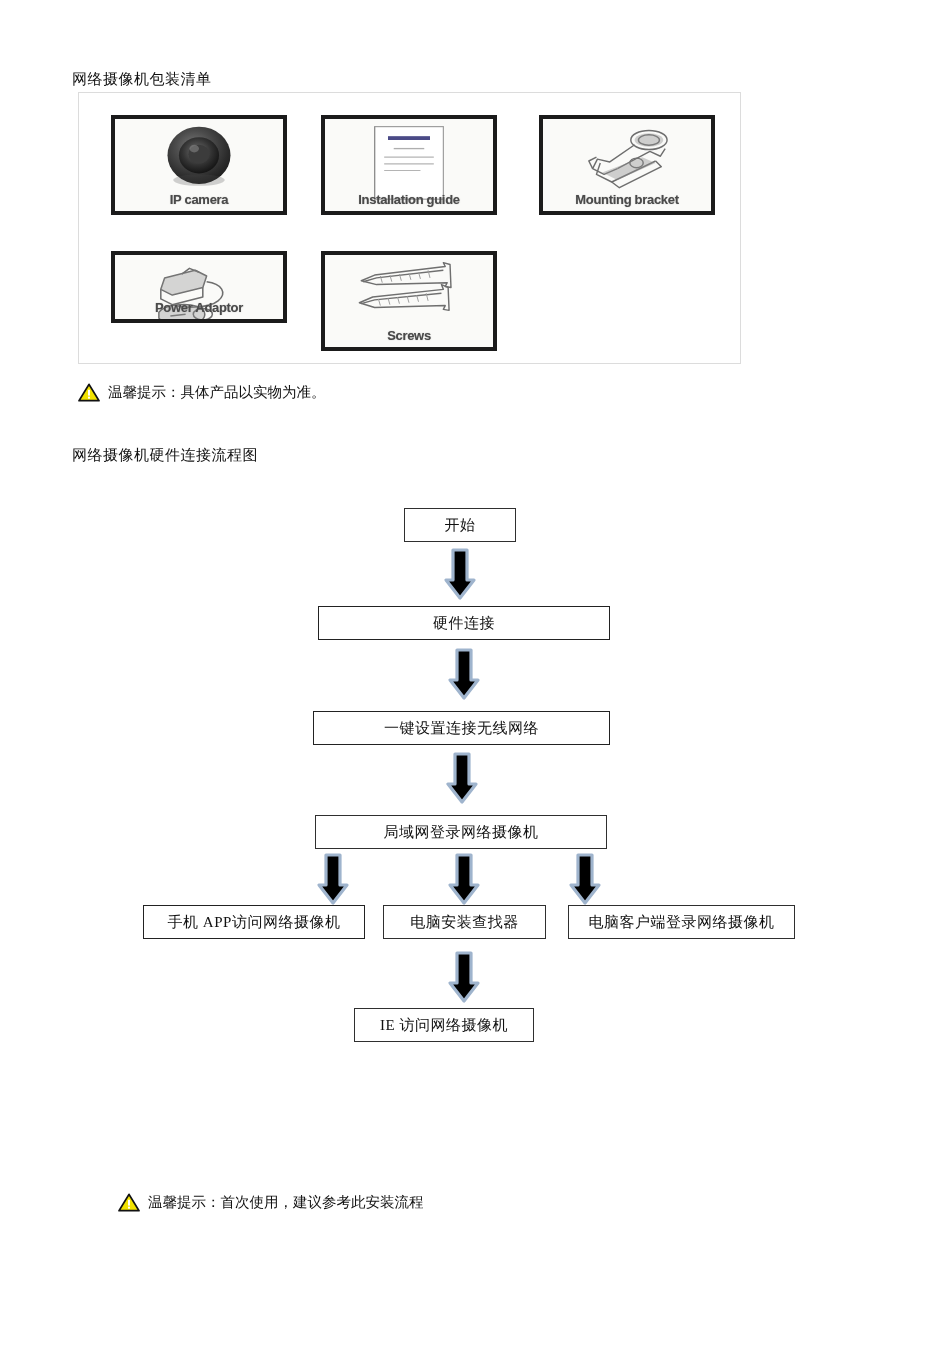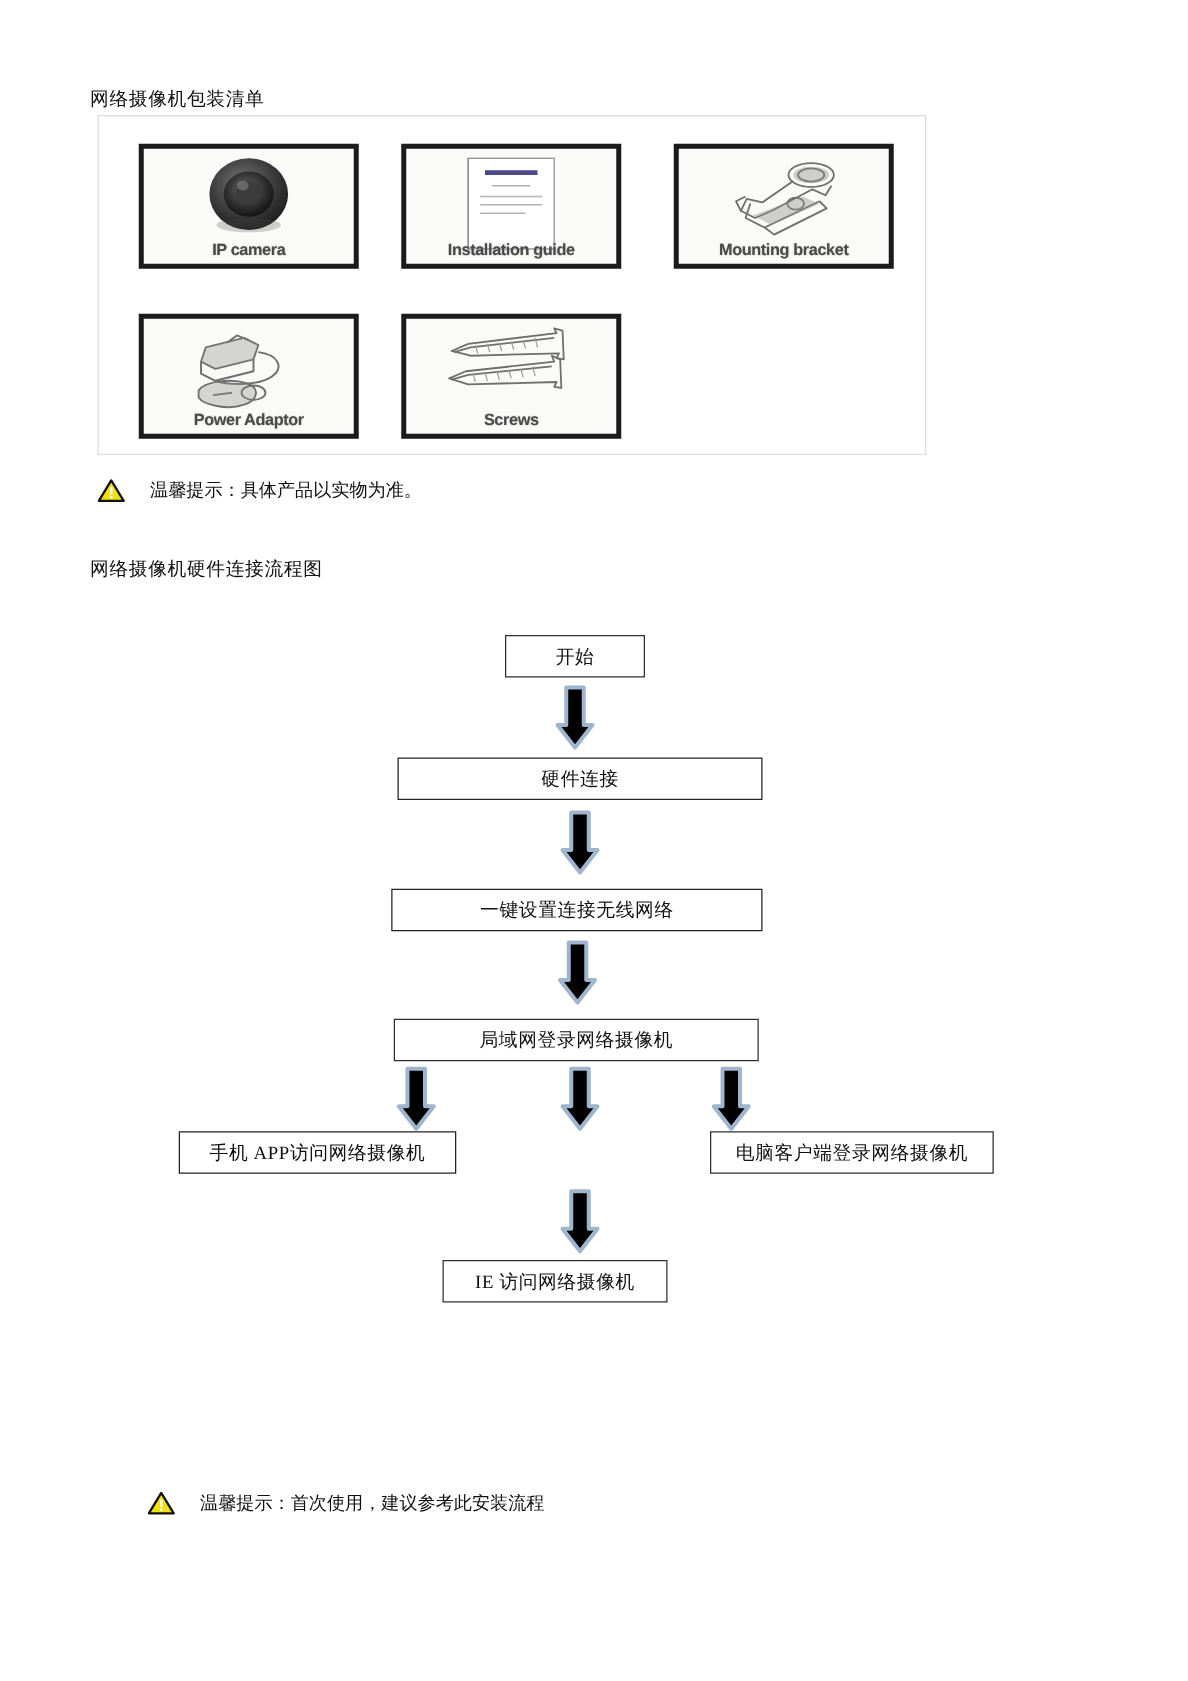--- a/index.html
+++ b/index.html
@@ -57,29 +57,29 @@
   .pack-cell .art{
     position:absolute;
     left:0; right:0; top:0; bottom:0;
     z-index:1;
   }
 
   
   #cell-ipcamera      { left:32px;  top:22px;  width:176px; height:100px; }
   #cell-guide         { left:242px; top:22px;  width:176px; height:100px; }
   #cell-bracket       { left:460px; top:22px;  width:176px; height:100px; }
-  #cell-poweradaptor  { left:32px;  top:158px; width:176px; height:100px; }
+  #cell-poweradaptor  { left:32px;  top:158px; width:176px; height:72px; }
   #cell-screws        { left:242px; top:158px; width:176px; height:100px; }
 
   
   .note{
     position:absolute;
     display:flex;
     align-items:center;
-    gap:20px;
+    gap:8px;
     font-size:14.5px;
     color:#111;
     white-space:nowrap;
   }
   #note-top    { left:78px;  top:383px; }
   #note-bottom { left:118px; top:1193px; }
   .warn-icon{ width:22px; height:19px; display:block; flex:0 0 auto; }
 
   
   #flow{
@@ -250,20 +250,21 @@
     <use href="#arrowShape" x="585" y="367"></use>
 
     <use href="#arrowShape" x="464" y="465"></use>
   </svg>
 
   <div class="node" id="node-start">开始</div>
   <div class="node thick" id="node-hw">硬件连接</div>
   <div class="node thick" id="node-wifi">一键设置连接无线网络</div>
   <div class="node thick" id="node-app">手机 APP访问网络摄像机</div>
   <div class="node" id="node-lan">局域网登录网络摄像机</div>
+  <div class="node" id="node-finder">电脑安装查找器</div>
   <div class="node" id="node-client">电脑客户端登录网络摄像机</div>
   <div class="node" id="node-ie">IE 访问网络摄像机</div>
 
 </div>
 
 <div id="page-bottom-space"></div>
 
 <div class="note" id="note-bottom">
   <svg class="warn-icon" viewBox="0 0 24 21">
     <path d="M12 1.5 L23 19.5 L1 19.5 Z" fill="#f2e200" stroke="#111111" stroke-width="2" stroke-linejoin="round"></path>

